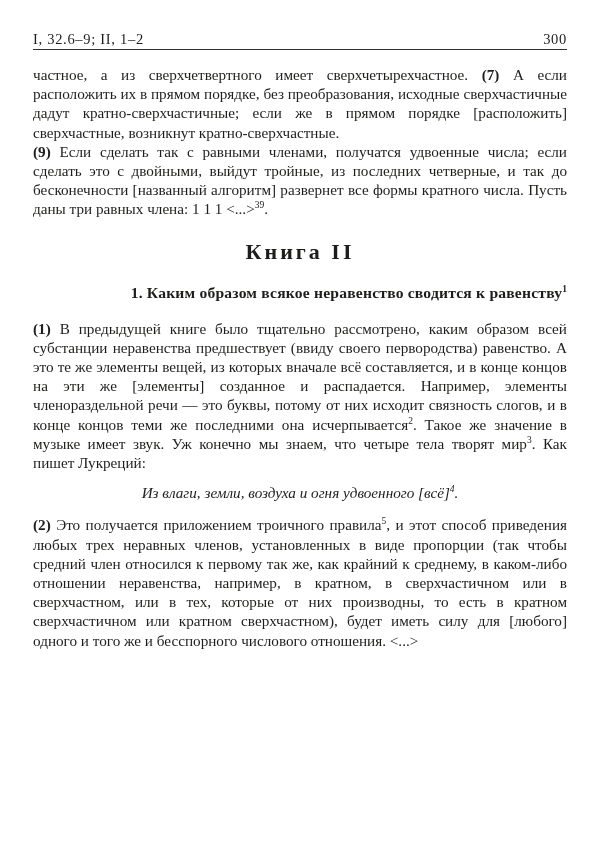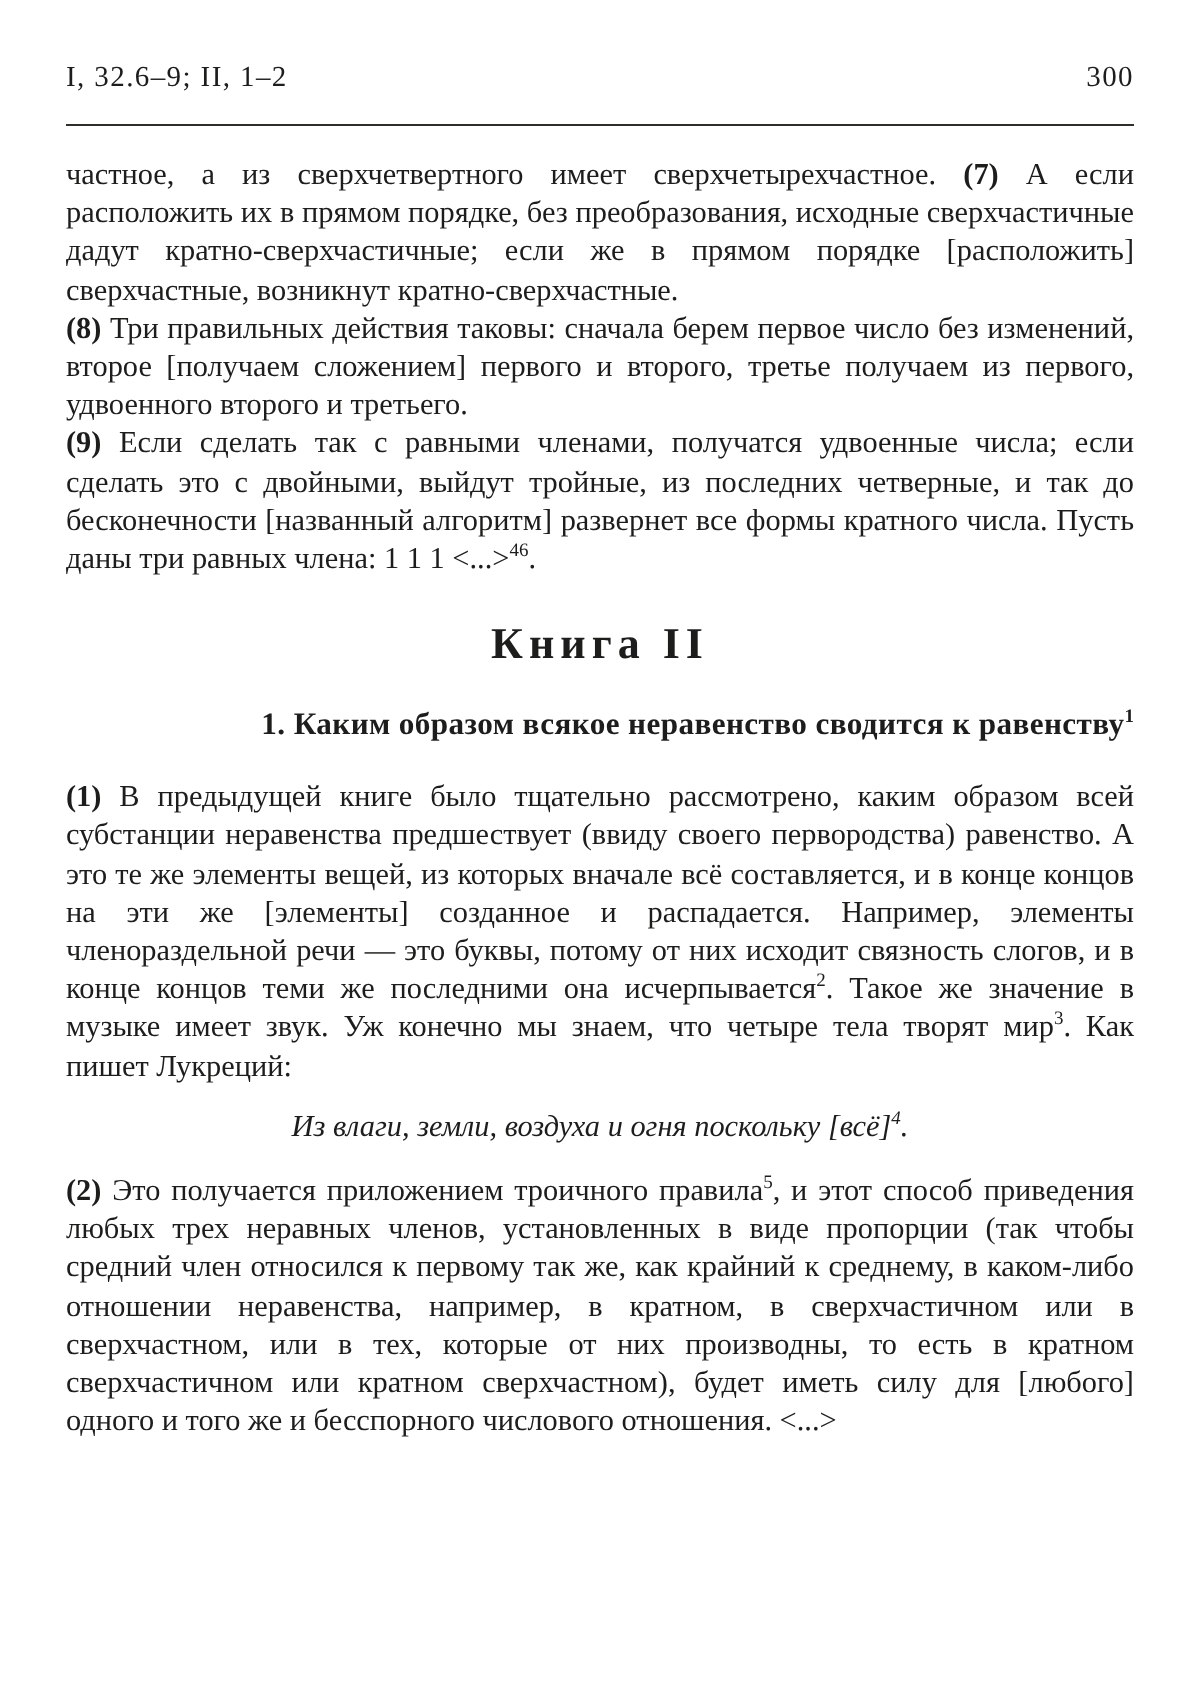--- a/index.html
+++ b/index.html
@@ -15,21 +15,21 @@
     color: #1d1d1b;
     font-family: "Liberation Serif", "DejaVu Serif", serif;
     overflow: hidden;
     box-sizing: border-box;
   }
   .running-head {
     display: flex;
     align-items: baseline;
     margin: 0 33px;
     padding-top: 32px;
-    padding-bottom: 15px;
+    padding-bottom: 2px;
     border-bottom: 1.6px solid #2e2e2a;
     font-size: 14.5px;
     line-height: 15px;
     letter-spacing: 0.7px;
   }
   .rh-left  { flex: 1; text-align: left; white-space: nowrap; }
   .rh-center{ flex: 1.4; text-align: center; letter-spacing: 1.2px; white-space: nowrap; }
   .rh-right { flex: 1; text-align: right; }
   .content {
     margin: 15px 33px 0 33px;
@@ -77,29 +77,28 @@
 
   <header class="running-head">
     <span class="rh-left">I, 32.6–9; II, 1–2</span>
     <span class="rh-right">300</span>
   </header>
 
   <main class="content">
 
     <p class="para"><span>частное, а из сверхчетвертного имеет сверхчетырехчастное. </span><b>(7)</b><span> А если расположить их в прямом порядке, без преобразования, исходные сверхчастичные дадут кратно-сверхчастичные; если же в прямом порядке [расположить] сверхчастные, возникнут кратно-сверхчастные.</span></p>
 
-    <p class="para"><b class="pnum">(8)</b><span> Три правильных действия таковы: сначала берем первое число без изменений, второе [получаем сложением] первого и второго, третье получаем из первого, удвоенного второго и третьего.</span></p>
 
-    <p class="para"><b class="pnum">(9)</b><span> Если сделать так с равными членами, получатся удвоенные числа; если сделать это с двойными, выйдут тройные, из последних четверные, и так до бесконечности [названный алгоритм] развернет все формы кратного числа. Пусть даны три равных члена: 1 1 1 &lt;...&gt;</span><sup>46</sup><span>.</span></p>
+    <p class="para"><b class="pnum">(9)</b><span> Если сделать так с равными членами, получатся удвоенные числа; если сделать это с двойными, выйдут тройные, из последних четверные, и так до бесконечности [названный алгоритм] развернет все формы кратного числа. Пусть даны три равных члена: 1 1 1 &lt;...&gt;</span><sup>39</sup><span>.</span></p>
 
     <h1 class="book-heading">Книга II</h1>
 
     <h2 class="section-heading"><span>1. Каким образом всякое неравенство сводится к равенству</span><sup>1</sup></h2>
 
     <p class="para first-para"><b class="pnum">(1)</b><span> В предыдущей книге было тщательно рассмотрено, каким образом всей субстанции неравенства предшествует (ввиду своего первородства) равенство. А это те же элементы вещей, из которых вначале всё составляется, и в конце концов на эти же [элементы] созданное и распадается. Например, элементы членораздельной речи — это буквы, потому от них исходит связность слогов, и в конце концов теми же последними она исчерпывается</span><sup>2</sup><span>. Такое же значение в музыке имеет звук. Уж конечно мы знаем, что четыре тела творят мир</span><sup>3</sup><span>. Как пишет Лукреций:</span></p>
 
-    <p class="para quote"><span>Из влаги, земли, воздуха и огня поскольку [всё]</span><sup>4</sup><span>.</span></p>
+    <p class="para quote"><span>Из влаги, земли, воздуха и огня удвоенного [всё]</span><sup>4</sup><span>.</span></p>
 
 
     <p class="para"><b class="pnum">(2)</b><span> Это получается приложением троичного правила</span><sup>5</sup><span>, и этот способ приведения любых трех неравных членов, установленных в виде пропорции (так чтобы средний член относился к первому так же, как крайний к среднему, в каком-либо отношении неравенства, например, в кратном, в сверхчастичном или в сверхчастном, или в тех, которые от них производны, то есть в кратном сверхчастичном или кратном сверхчастном), будет иметь силу для [любого] одного и того же и бесспорного числового отношения. &lt;...&gt;</span></p>
 
   </main>
 </div>
 
 </body></html>

